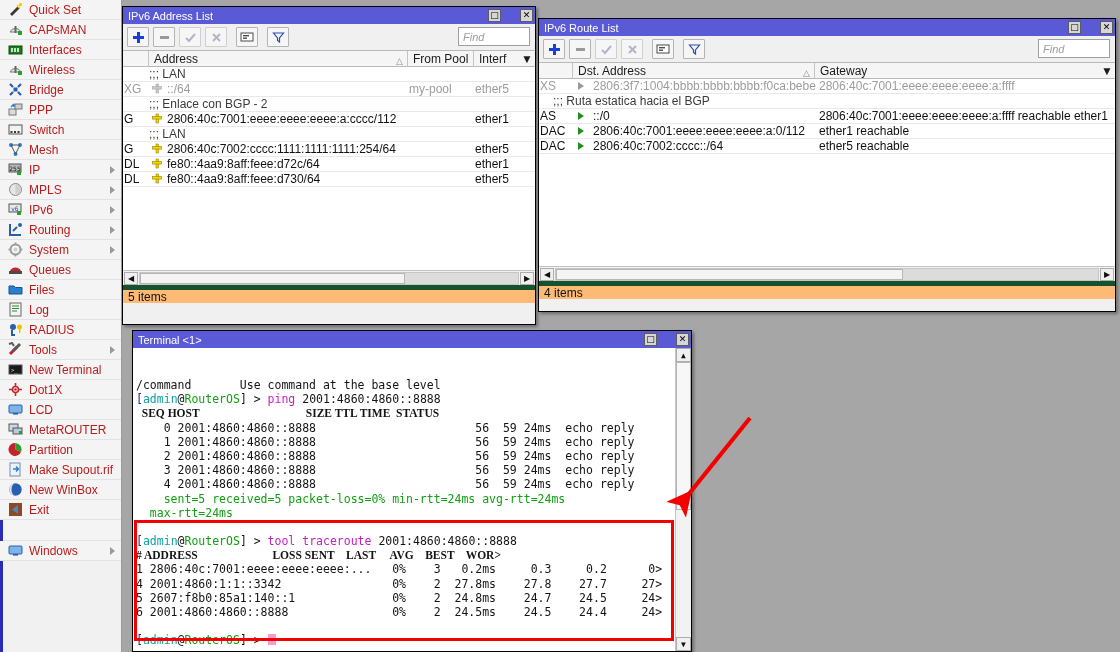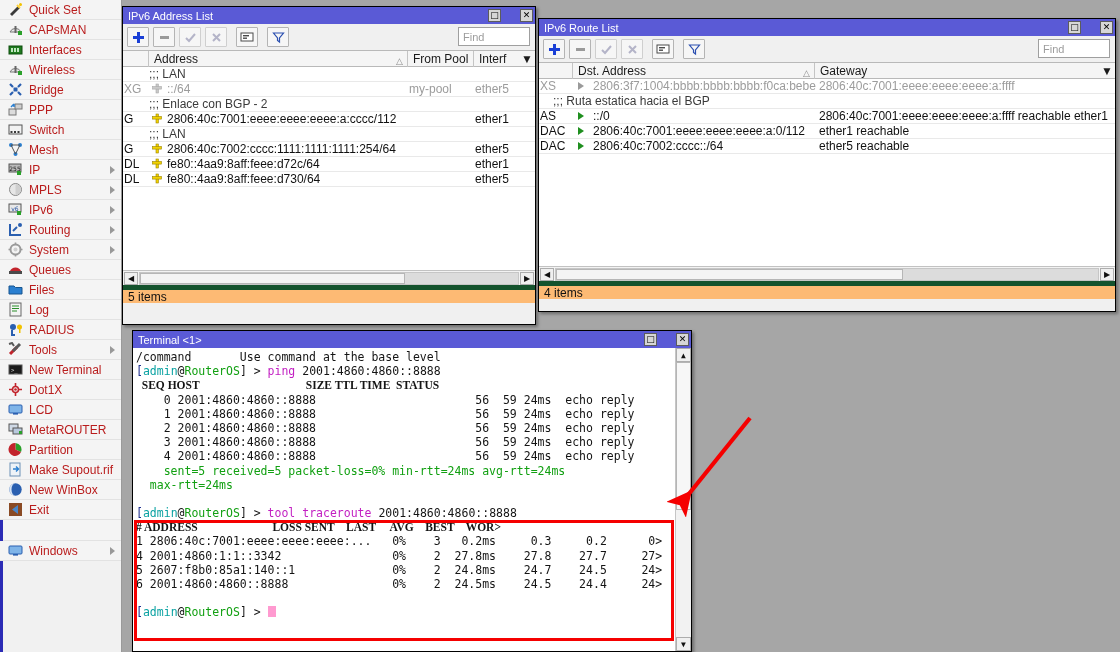--- a/index.html
+++ b/index.html
@@ -41,21 +41,21 @@
         display:flex;align-items:center;justify-content:center;font-size:9px;line-height:1;color:#000;
         box-sizing:border-box;font-family:"DejaVu Sans",sans-serif;}
   .toolbar{height:26px;background:#f0f0f0;display:flex;align-items:center;padding:0 4px;
            box-sizing:border-box;position:relative;}
   .tb-btn{width:22px;height:20px;border:1px solid #b4b4b4;background:#f6f6f6;margin-right:4px;
           display:flex;align-items:center;justify-content:center;box-sizing:border-box;border-radius:1px;}
   .tb-btn.gap{margin-right:9px;}
   .tb-btn.flat{border-color:#cfcfcf;}
   .find-box{position:absolute;right:5px;top:3px;width:72px;height:19px;background:#fff;
             border:1px solid #9f9f9f;box-sizing:border-box;display:flex;align-items:center;padding-left:4px;}
-  .find-box span{color:#9d9d9d;font-size:11px;}
+  .find-box span{color:#9d9d9d;font-size:11px;font-style:italic;}
 
   .hdrrow{display:flex;height:17px;background:#f5f5f5;border-top:1px solid #b9b9b9;
           border-bottom:1px solid #b9b9b9;box-sizing:border-box;align-items:flex-start;}
   .hcell{border-right:1px solid #c4c4c4;height:17px;line-height:17px;padding-left:5px;
          box-sizing:border-box;font-size:12px;color:#1a1a1a;overflow:hidden;white-space:nowrap;position:relative;}
   .hsort{position:absolute;right:4px;top:2px;font-size:9px;color:#8b8b8b;}
   .hdrdrop{width:16px;display:flex;align-items:center;justify-content:center;}
 
   .listbody{background:#fff;overflow:hidden;position:relative;}
   .lrow{display:flex;height:15px;align-items:center;font-size:12px;box-sizing:border-box;
@@ -632,21 +632,21 @@
   </div>
 </div>
 
 <div class="win" id="terminal">
   <div class="titlebar">
     <span class="title-text">Terminal &lt;1&gt;</span>
     <span class="tbtn">□</span>
     <span class="tbtn">✕</span>
   </div>
   <div class="term-body" style="height:303px;">
-    <div id="term-lines" style="padding-top:2px;">
+    <div id="term-lines" style="padding-top:2px;margin-top:28px;">
         <div class="tline"><span class="k-dark">/command       Use command at the base level</span></div>
         <div class="tline"><span class="k-blue">[</span><span class="k-cyan">admin</span><span class="k-dark">@</span><span class="k-green">RouterOS</span><span class="k-dark">] &gt; </span><span class="k-mag">ping</span><span class="k-dark"> 2001:4860:4860::8888</span></div>
         <div class="tline"><span class="k-bold">  SEQ HOST                                     SIZE TTL TIME  STATUS</span></div>
         <div class="tline"><span class="k-dark">    0 2001:4860:4860::8888                       56  59 24ms  echo reply</span></div>
         <div class="tline"><span class="k-dark">    1 2001:4860:4860::8888                       56  59 24ms  echo reply</span></div>
         <div class="tline"><span class="k-dark">    2 2001:4860:4860::8888                       56  59 24ms  echo reply</span></div>
         <div class="tline"><span class="k-dark">    3 2001:4860:4860::8888                       56  59 24ms  echo reply</span></div>
         <div class="tline"><span class="k-dark">    4 2001:4860:4860::8888                       56  59 24ms  echo reply</span></div>
         <div class="tline"><span class="k-green">    sent=5 received=5 packet-loss=0% min-rtt=24ms avg-rtt=24ms</span></div>
         <div class="tline"><span class="k-green">  max-rtt=24ms</span></div>

